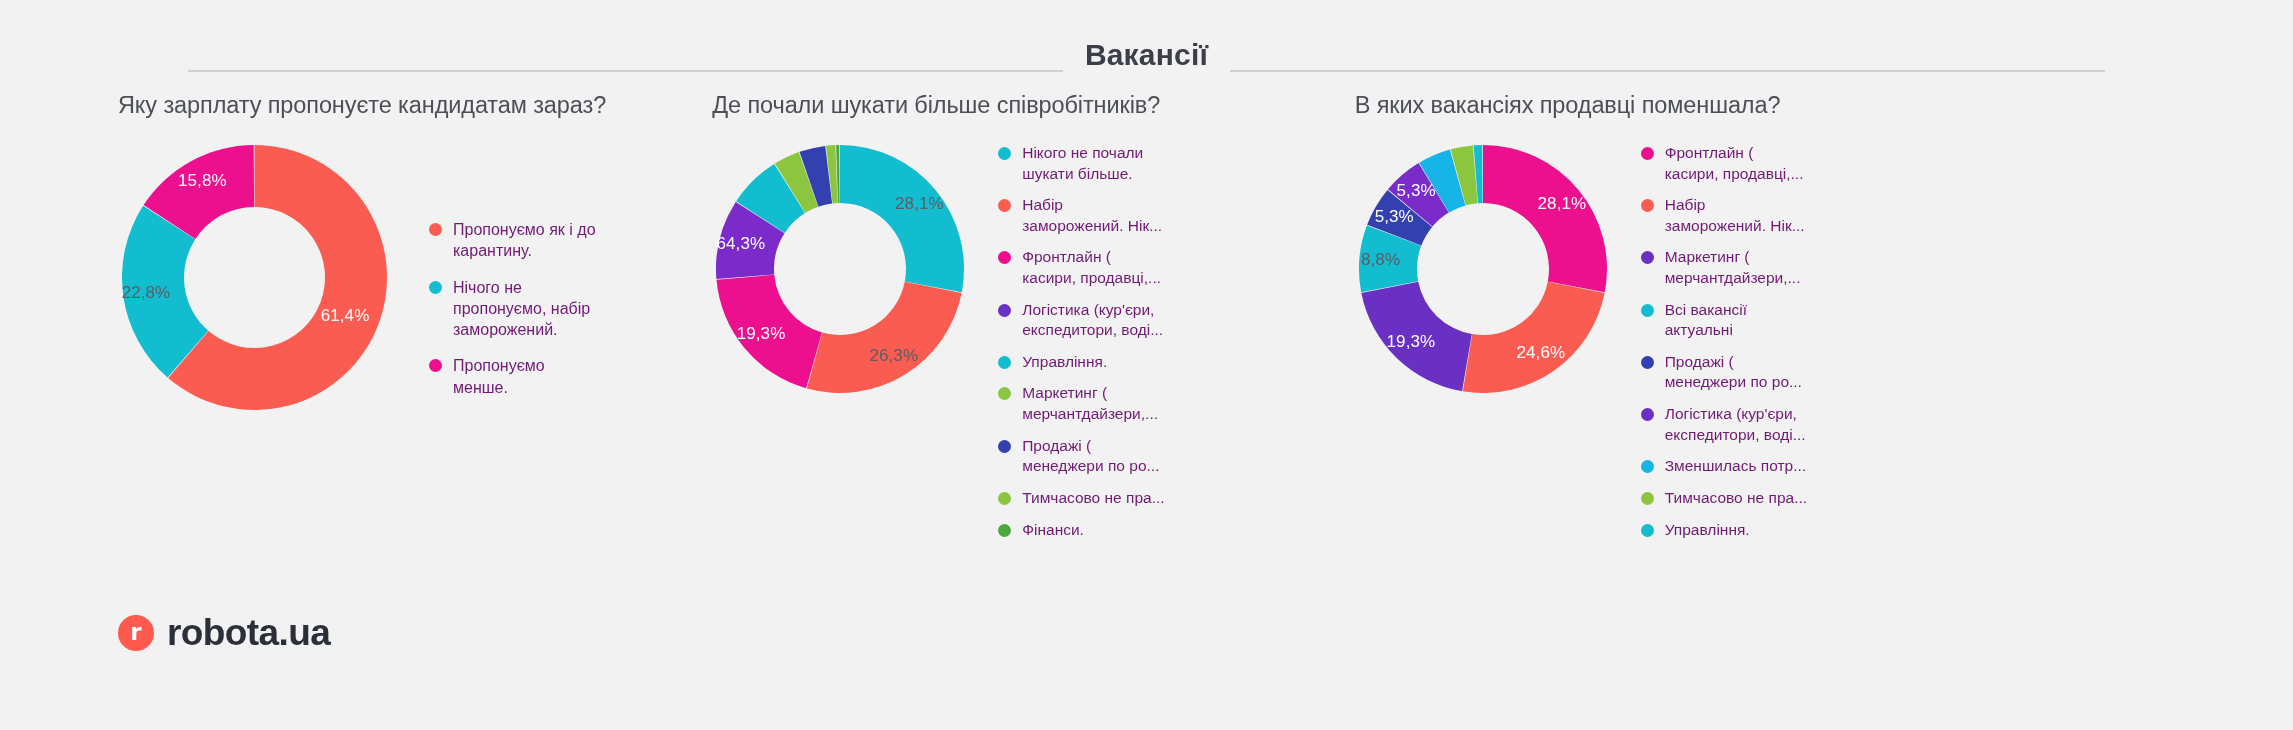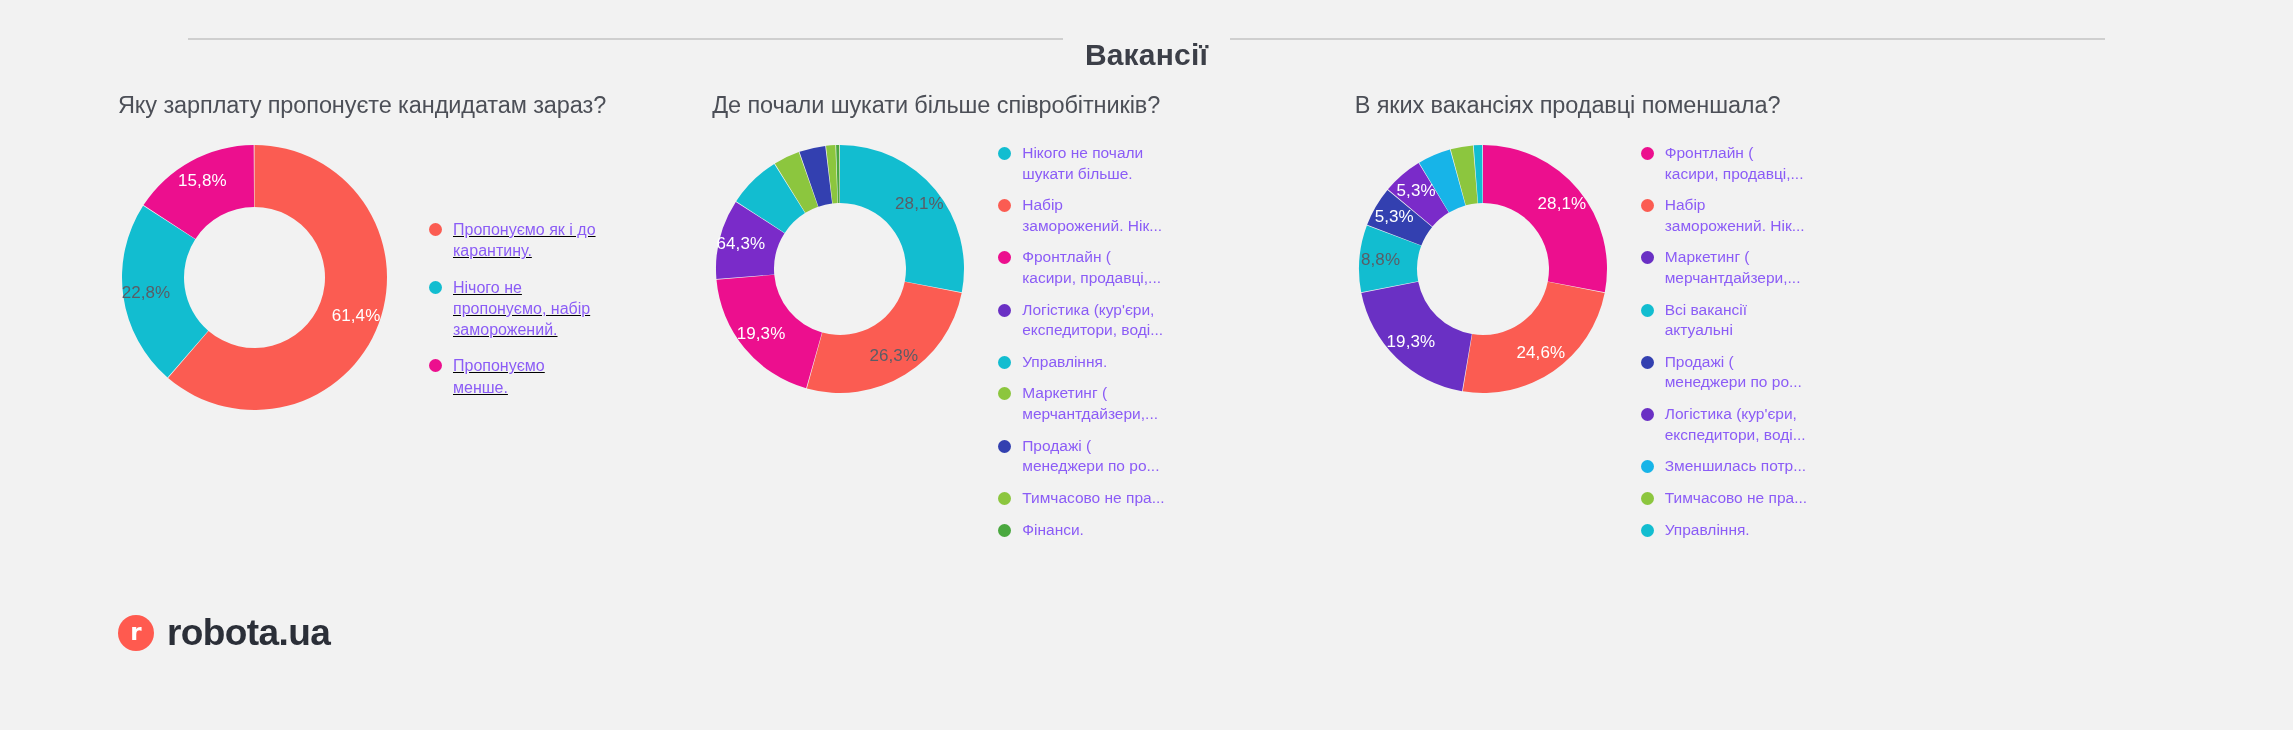--- a/index.html
+++ b/index.html
@@ -8,21 +8,21 @@
     width: 2293px; height: 730px;
     background: #f2f2f2;
     font-family: "Liberation Sans", sans-serif;
     overflow: hidden;
   }
   .page { position: relative; width: 2293px; height: 730px; }
 
   
   .header {
     position: absolute; left: 0; top: 38px; width: 2293px;
-    display: flex; align-items: flex-start; justify-content: center;
+    display: flex; align-items: flex-end; justify-content: center;
     gap: 22px;
   }
   .header .rule { height: 2px; background: #cfcfcf; flex: 0 0 875px; }
   .header .rule.left  { margin-left: 90px; }
   .header .rule.right { margin-right: 90px; }
   .header .title {
     font-size: 30px; font-weight: bold; color: #3c3f48;
     letter-spacing: .2px; white-space: nowrap;
   }
 
@@ -46,34 +46,34 @@
   .pct {
     position: absolute; transform: translate(-50%, -50%);
     font-size: 17px; white-space: nowrap; pointer-events: none;
     letter-spacing: .1px;
   }
   .pct.light { color: #ffffff; }
   .pct.dark  { color: #5a5d66; }
 
   
   .legend { flex: none; padding-top: 6px; }
-  .legend.l1 { padding-top: 78px; padding-left: 38px; text-decoration: underline; }
+  .legend.l1 { padding-top: 78px; padding-left: 38px; }
   .legend.l2 { padding-top: 2px; padding-left: 30px; }
   .legend.l3 { padding-top: 2px; padding-left: 30px; }
   .legend-item {
     display: flex; align-items: flex-start; gap: 11px;
     margin-bottom: 11px;
   }
   .legend.l1 .legend-item { margin-bottom: 15px; }
   .swatch {
     flex: none; width: 13px; height: 13px; border-radius: 50%;
     margin-top: 4px;
   }
   .legend-label {
-    font-size: 15.5px; color: #8b5cf6; line-height: 1.33;
+    font-size: 15.5px; color: #701a75; line-height: 1.33;
     max-width: 205px; white-space: pre-line;
   }
   .legend.l1 .legend-label { max-width: 215px; font-size: 16px; }
 
   
   .logo {
     position: absolute; left: 118px; top: 612px;
     display: flex; align-items: center; gap: 13px;
   }
   .logo-mark {
@@ -107,21 +107,21 @@
 
     <div class="col c1">
       <div class="panel-title">Яку зарплату пропонуєте кандидатам зараз?</div>
       <div class="chartrow">
         <div class="donut-wrap" id="donut1" style="width: 273px; height: 273px;">
             <svg width="273" height="273">
               <path d="M136.5 4A132.5 132.5 0 1 1 50.11449512932681 236.96787819118555L90.5363917480569 189.95649367908362A70.5 70.5 0 1 0 136.5 66Z" fill="#fb5c52"></path>
               <path d="M49.50238736273329 236.43830794753376A132.5 132.5 0 0 1 25.087358302971538 64.78198782670037L77.2200661159207 98.34060484364058A70.5 70.5 0 0 0 90.21070421941658 189.67472234189535Z" fill="#12bdd0"></path>
               <path d="M25.527534694416218 64.10274905770936A132.5 132.5 0 0 1 135.69060859323503 4.0024721530599265L136.06934268545712 66.00131537200548A70.5 70.5 0 0 0 77.45427317702901 97.97919855523403Z" fill="#ec0f8e"></path>
             </svg>
-            <div class="pct light" style="left: 238px; top: 174.905px;">61,4%</div>
+            <div class="pct light" style="left: 227px; top: 174.905px;">61,4%</div>
             <div class="pct dark" style="left: 27.985px; top: 151.596px;">22,8%</div>
             <div class="pct light" style="left: 84.3233px; top: 40.1621px;">15,8%</div>
           </div>
         <div class="legend l1" id="legend1">
             <div class="legend-item">
               <span class="swatch" style="background: rgb(251, 92, 82);"></span>
               <span class="legend-label">Пропонуємо як і до
 карантину.</span>
             </div>
             <div class="legend-item">

